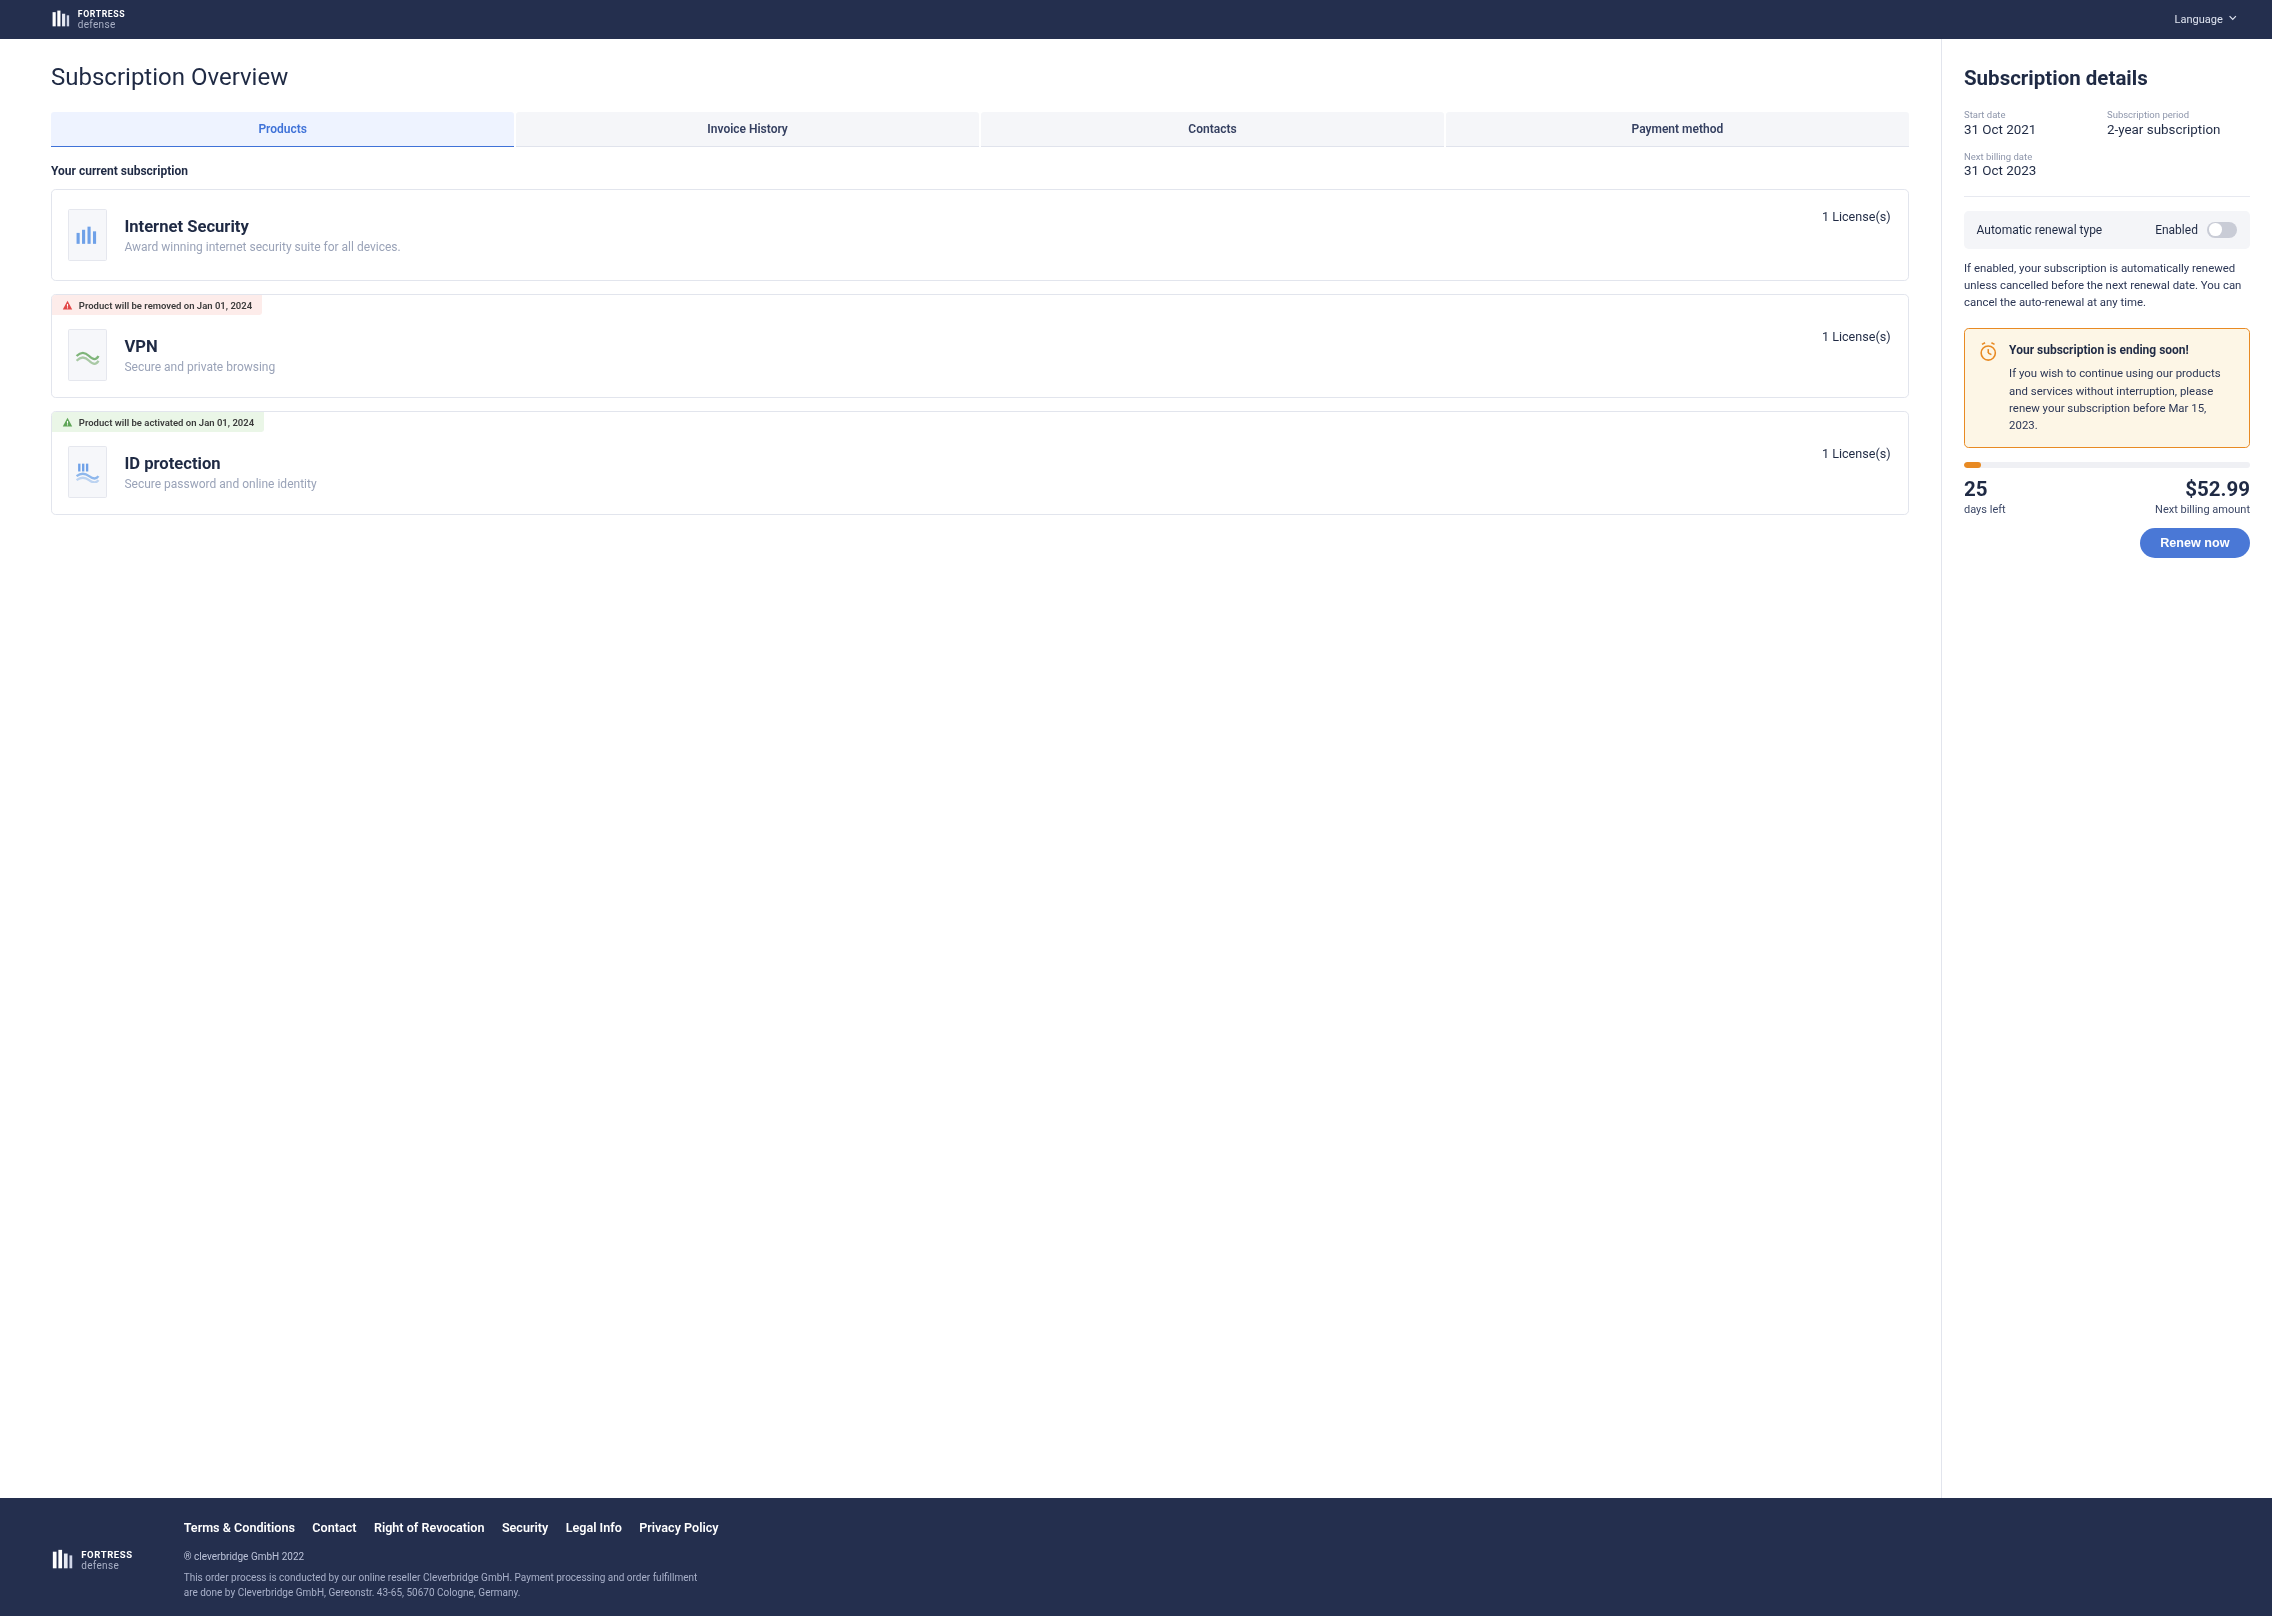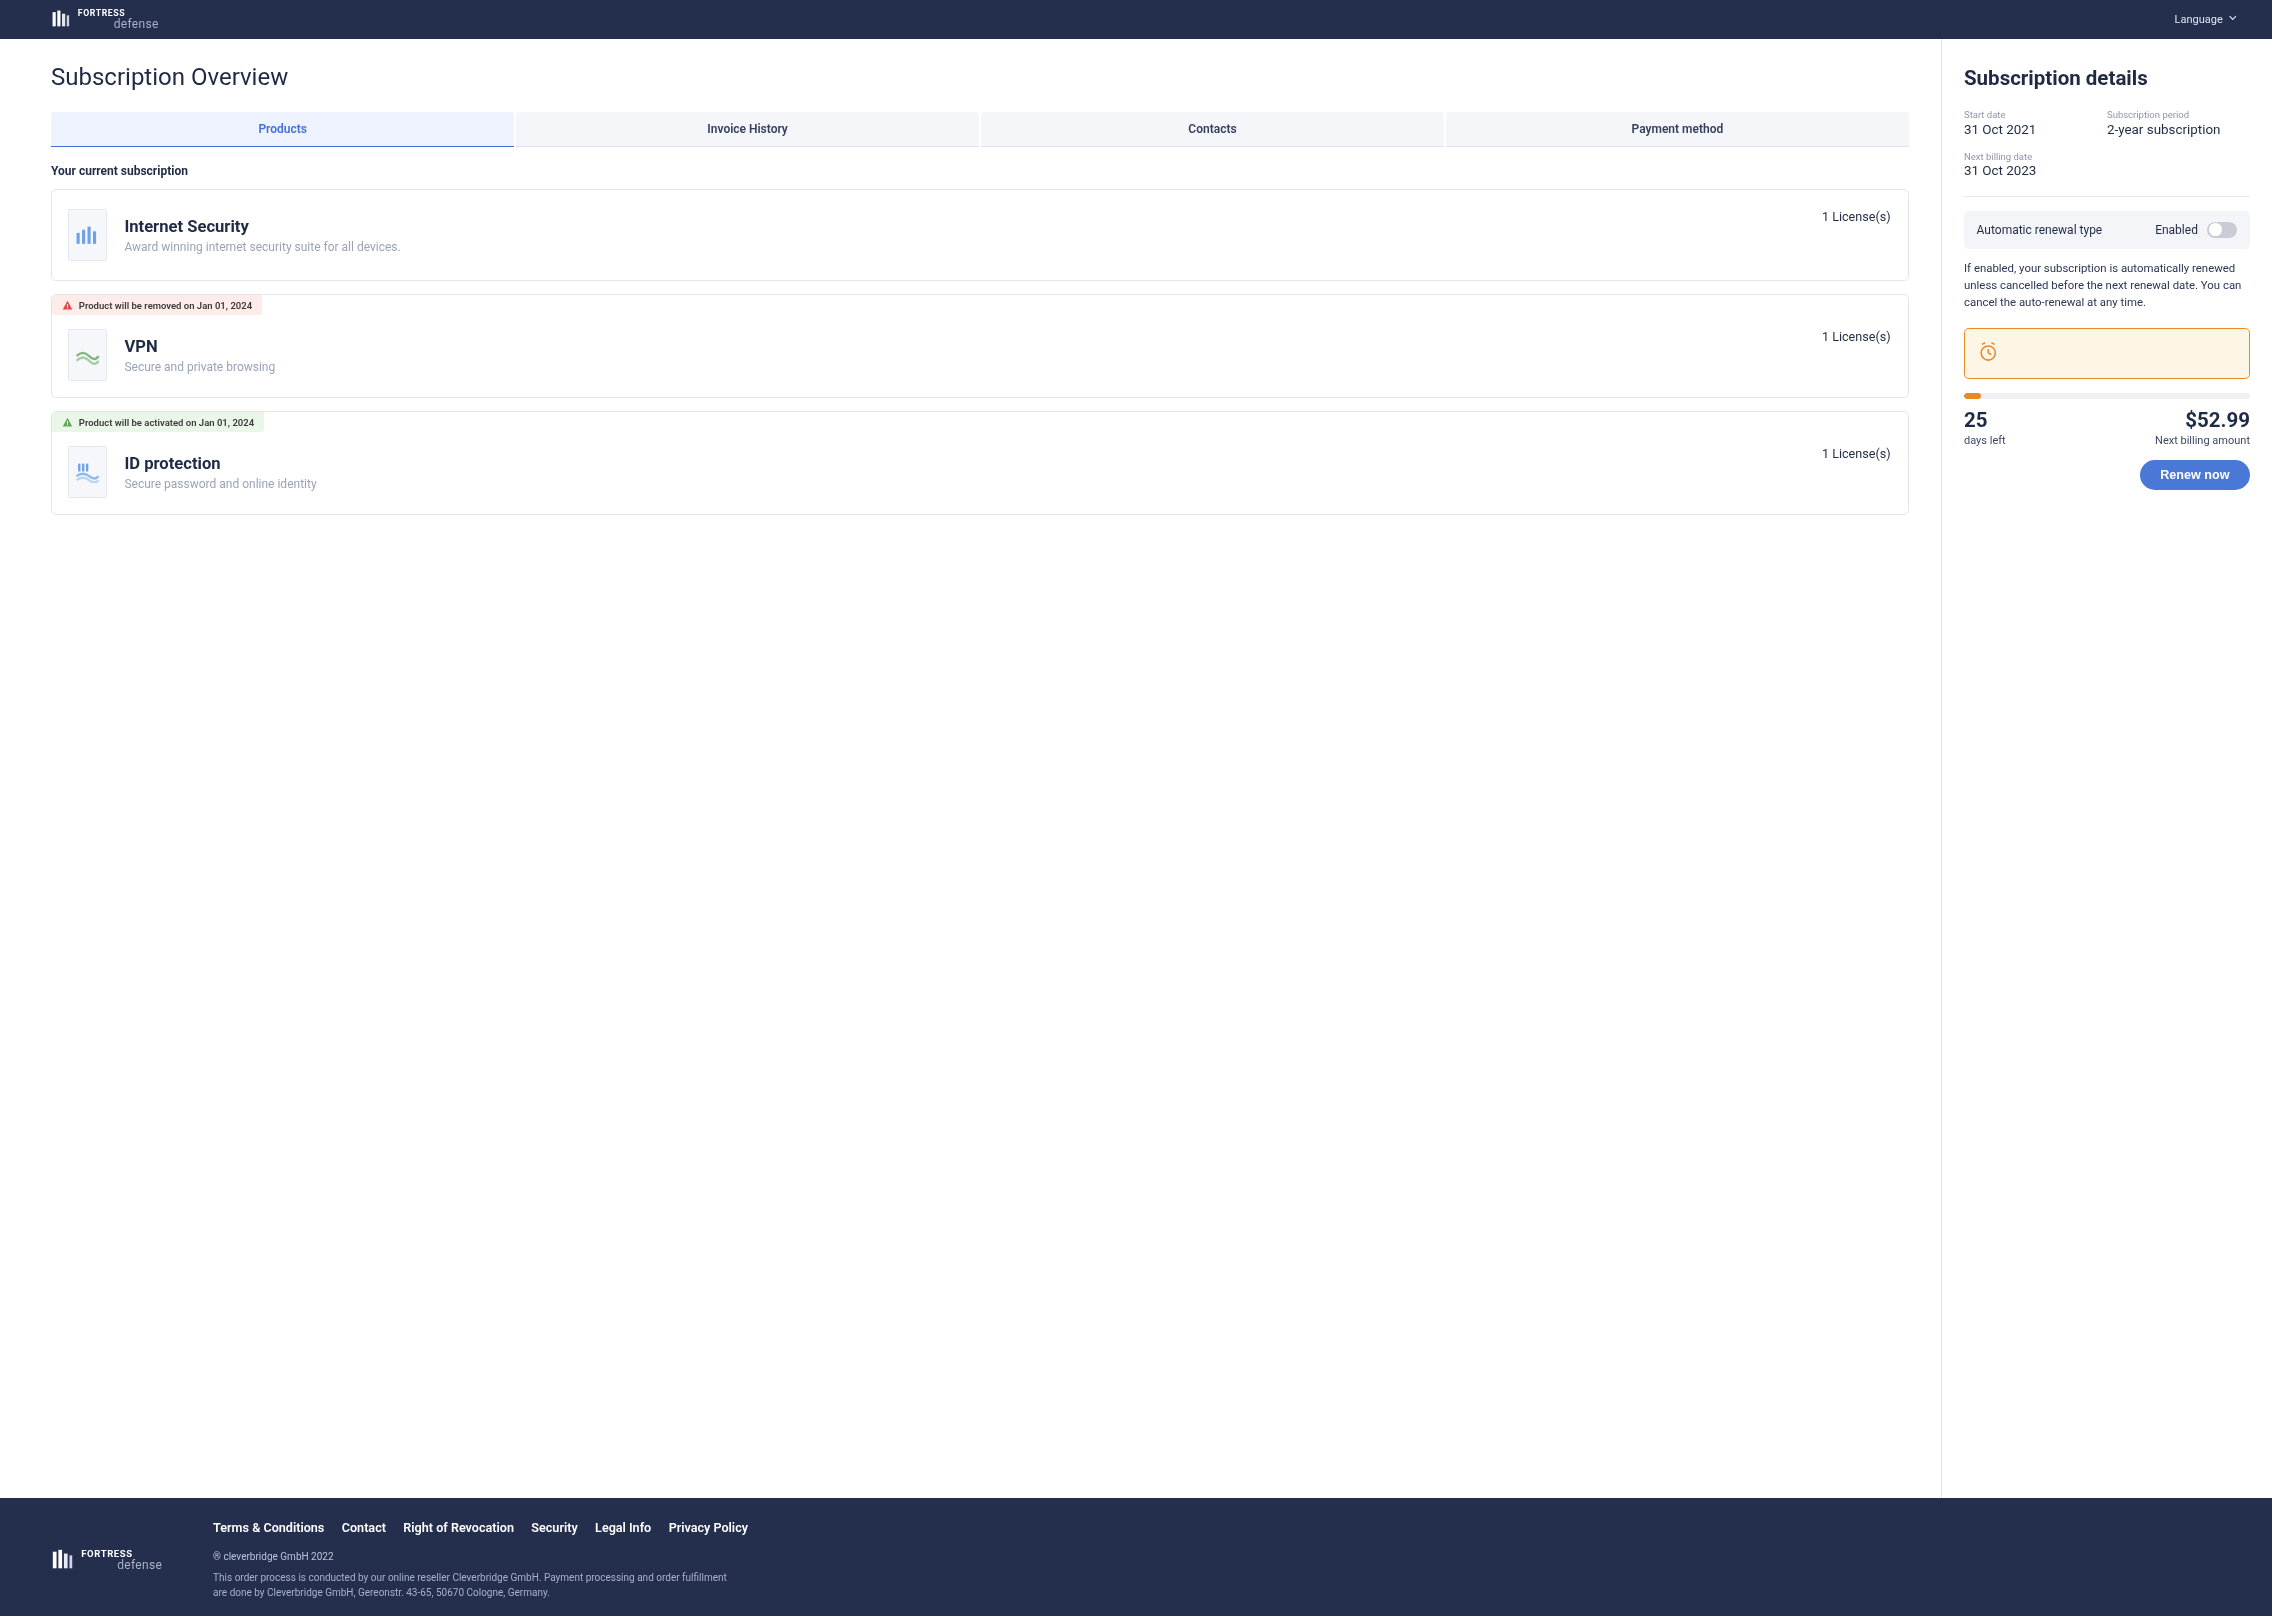--- a/index.html
+++ b/index.html
@@ -13,21 +13,21 @@
     .topbar {
       background: #242f4e;
       height: 39px;
       display: flex;
       align-items: center;
       justify-content: space-between;
       padding: 0 35px 0 51px;
     }
     .brand { display: flex; align-items: center; gap: 6.3px; }
     .brand-text-top { color: #fff; font-size: 8.7px; font-weight: 700; letter-spacing: 0.6px; }
-    .brand-text-sub { color: #aab1c6; font-size: 12px; letter-spacing: 0.3px; margin-top: -0.8px; margin-left: 36px; }
+    .brand-text-sub { color: #aab1c6; font-size: 10px; letter-spacing: 0.3px; margin-top: -0.8px; }
     .brand svg { display: block; }
     .lang { color: #dfe4f0; font-size: 11px; display: flex; align-items: flex-start; gap: 4.7px; cursor: pointer; }
 
     .page {
       display: flex;
       min-height: calc(100vh - 39px - 118px);
     }
     .main {
       flex: 1;
       padding: 24px 32px 47px 51px;
@@ -392,20 +392,24 @@
     <div class="alert">
       <div class="alert-icon">
         <svg width="20.5" height="20.5" viewBox="0 0 26 26">
           <circle cx="13" cy="14" r="9" stroke="#e88a23" stroke-width="2" fill="none"></circle>
           <line x1="13" y1="14" x2="13" y2="9" stroke="#e88a23" stroke-width="2"></line>
           <line x1="13" y1="14" x2="17" y2="16" stroke="#e88a23" stroke-width="2"></line>
           <path d="M5 3 L9 1" stroke="#e88a23" stroke-width="2"></path>
           <path d="M21 3 L17 1" stroke="#e88a23" stroke-width="2"></path>
         </svg>
       </div>
+      <div>
+        <div class="alert-title">Your subscription is ending soon!</div>
+        <div class="alert-text">If you wish to continue using our products and services without interruption, please renew your subscription before Mar 15, 2023.</div>
+      </div>
     </div>
 
     <div class="progress">
       <div class="progress-fill" style="width:6%"></div>
     </div>
 
     <div class="metrics">
       <div>
         <div class="metric-big">25</div>
         <div class="metric-sub">days left</div>

